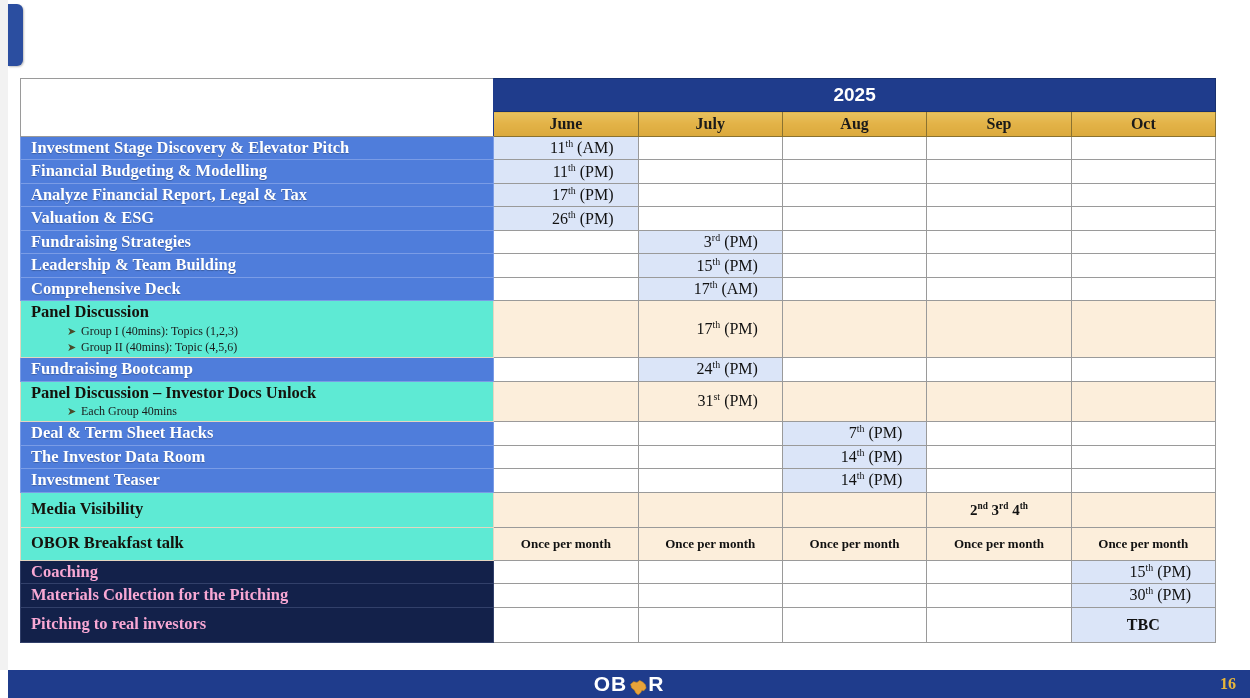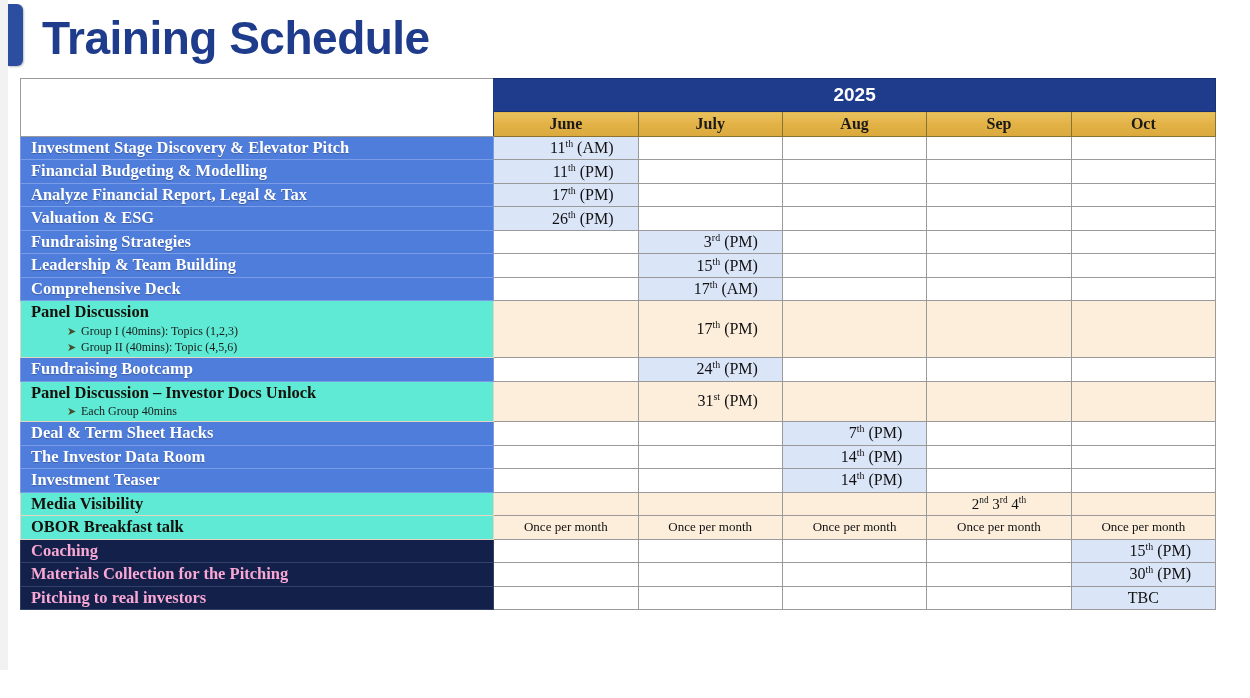--- a/index.html
+++ b/index.html
@@ -150,21 +150,21 @@
     font-family: "Liberation Serif", serif;
     font-size: 16px;
     color: #111111;
     text-align: right;
     padding: 0 24px 0 4px !important;
     white-space: nowrap;
   }
   .dcell.c-white  { background: #ffffff; }
   .dcell.c-lblue  { background: #dbe5f8; }
   .dcell.c-cream  { background: #fceedb; }
-  .dcell.center   { text-align: center; padding: 2px 4px !important; }
+  .dcell.center   { text-align: center; padding: 8px 4px !important; font-weight: bold; }
 
   .dcell sup { font-size: 0.62em; vertical-align: super; line-height: 0; }
   .once {
     font-size: 13px;
     text-align: center;
     display: block;
   }
   .mult-dates { font-size: 15px; }
 
   
@@ -209,21 +209,20 @@
   }
 </style>
 </head>
 <body>
 
 <div id="slide">
 
   <div class="page-edge-left"></div>
 
   <div class="title-bar-accent"></div>
-  <div class="slide-title">Training Schedule</div>
 
   <table id="schedule-table">
     <colgroup>
       <col class="c-topic">
       <col class="c-month">
         <col class="c-month">
         <col class="c-month">
         <col class="c-month">
         <col class="c-month">
     </colgroup>
@@ -434,14 +433,26 @@
           </td>
           <td class="dcell c-white">&nbsp;</td>
           <td class="dcell c-white">&nbsp;</td>
           <td class="dcell c-white">&nbsp;</td>
           <td class="dcell c-white">&nbsp;</td>
           <td class="dcell c-lblue center"><span>TBC</span></td>
         </tr>
       </tbody>
   </table>
 
+  <div id="footer">
+    <div class="logo">
+      <span>OB</span>
+      <span class="logo-map">
+        <svg viewBox="0 0 100 90" width="19" height="17" aria-hidden="true">
+          <path d="M10 28 L26 14 L44 18 L58 8 L74 16 L88 30 L92 48 L80 62 L70 60 L62 74 L50 84 L38 74 L30 58 L16 48 Z" fill="#e8a33a" stroke="#c98a20" stroke-width="3"></path>
+        </svg>
+      </span>
+      <span>R</span>
+    </div>
+    <div class="page-num">16</div>
+  </div>
 
 </div>
 
 </body></html>

